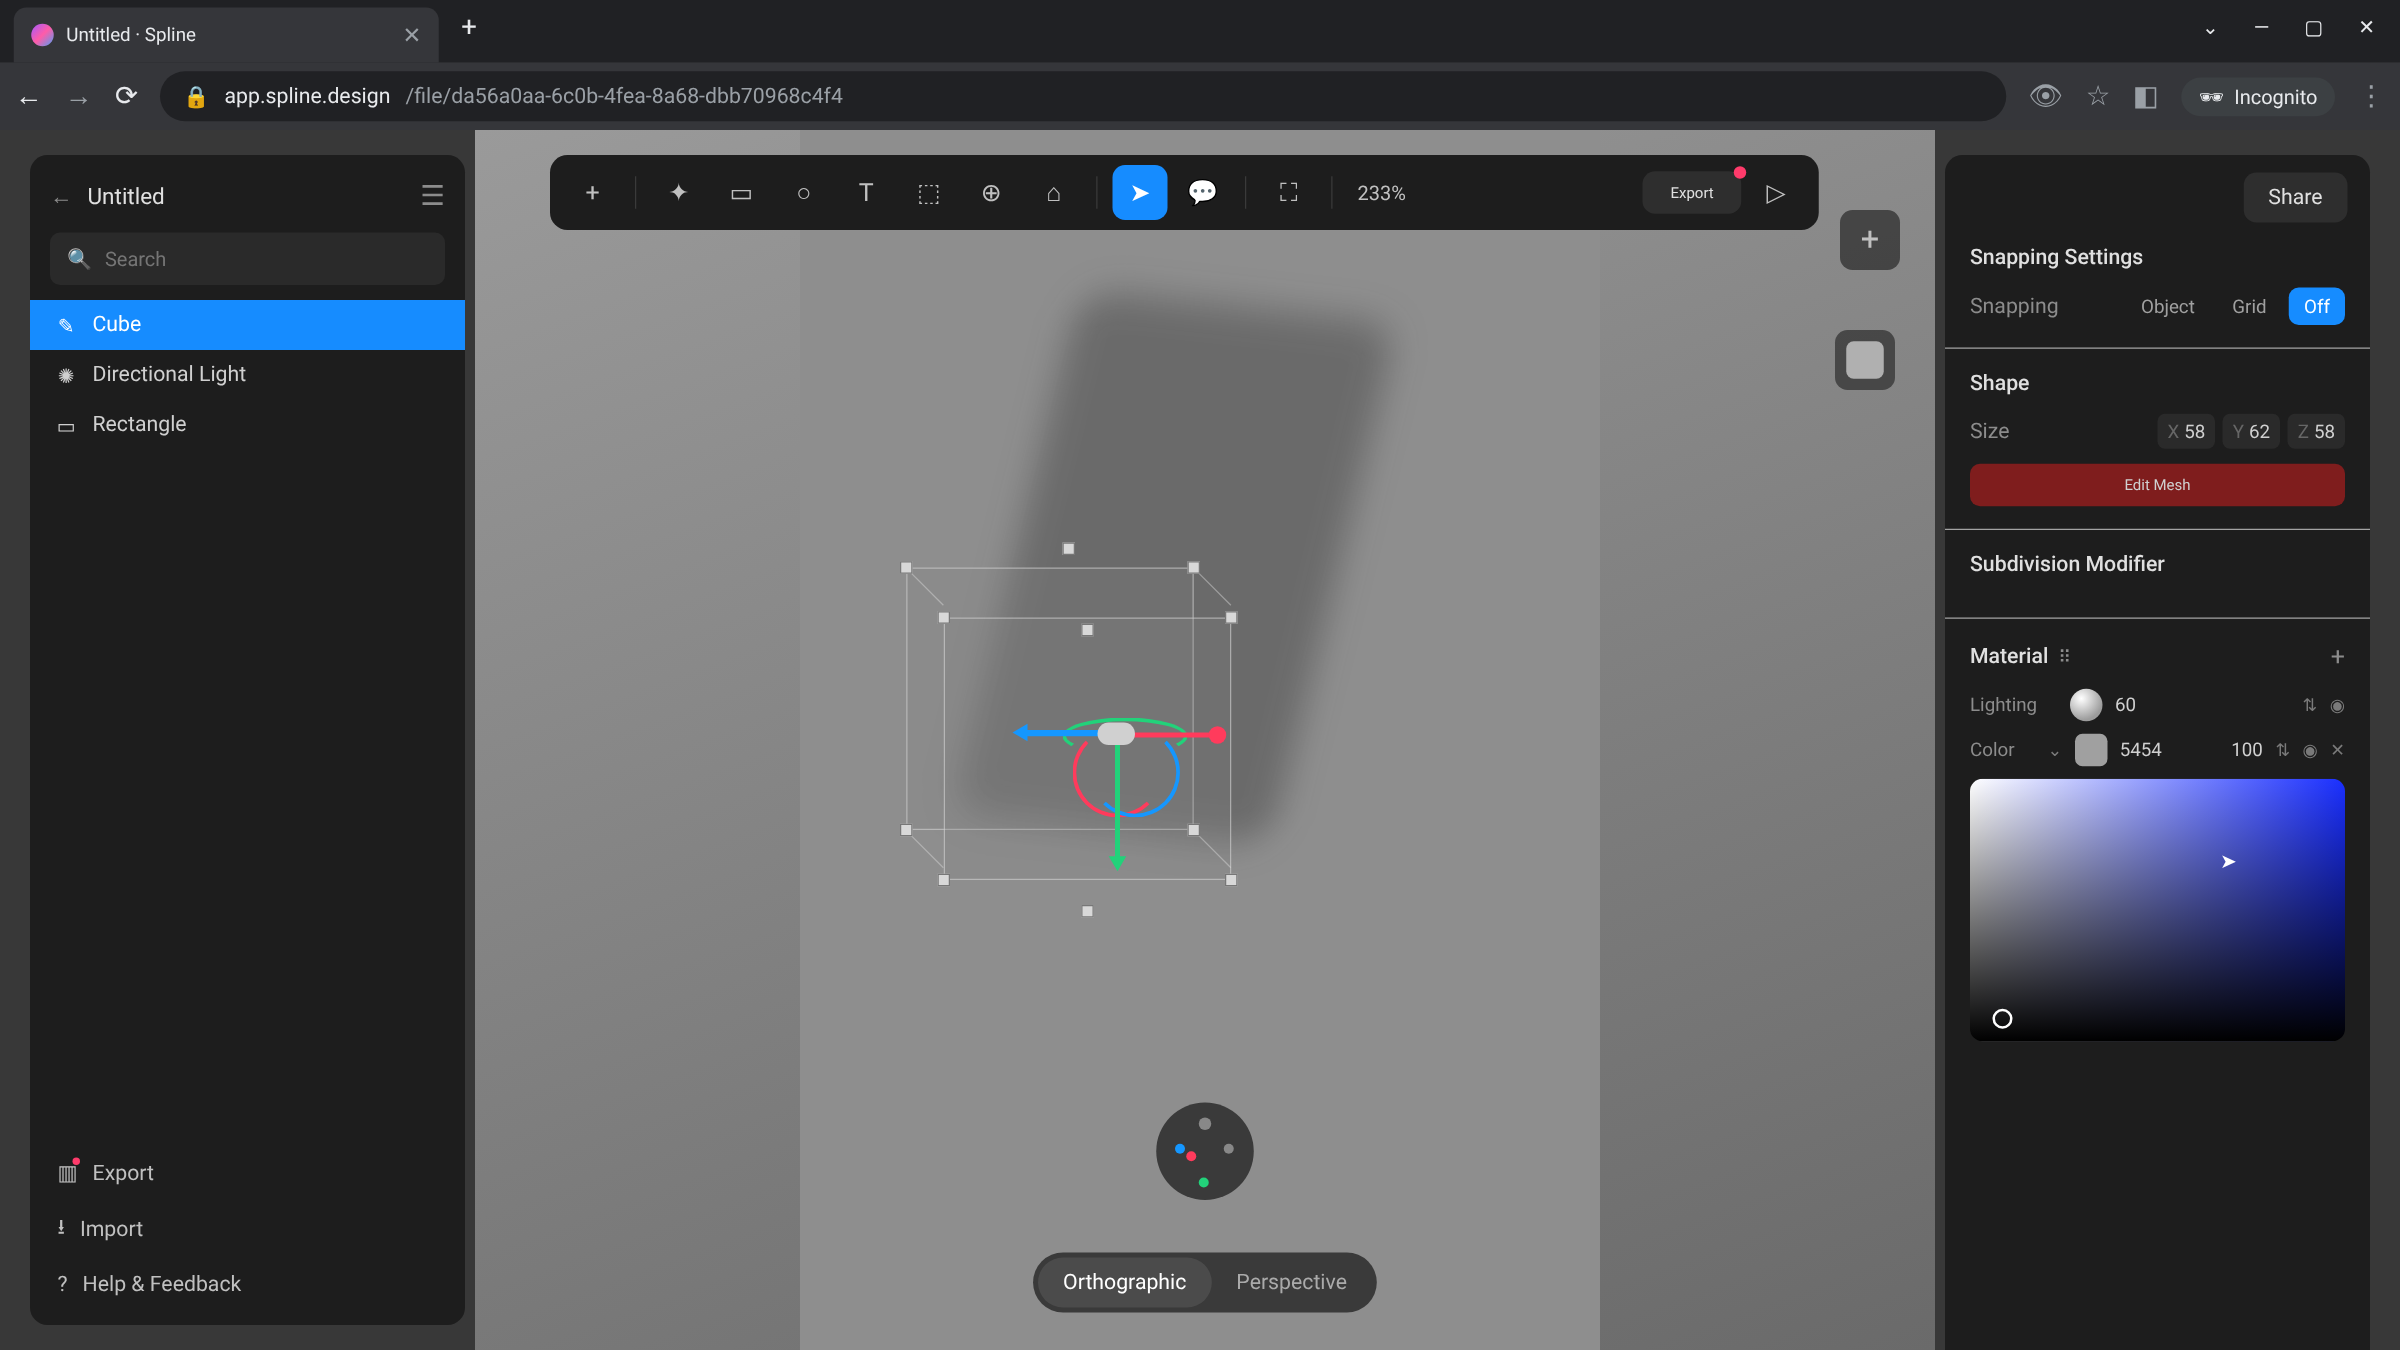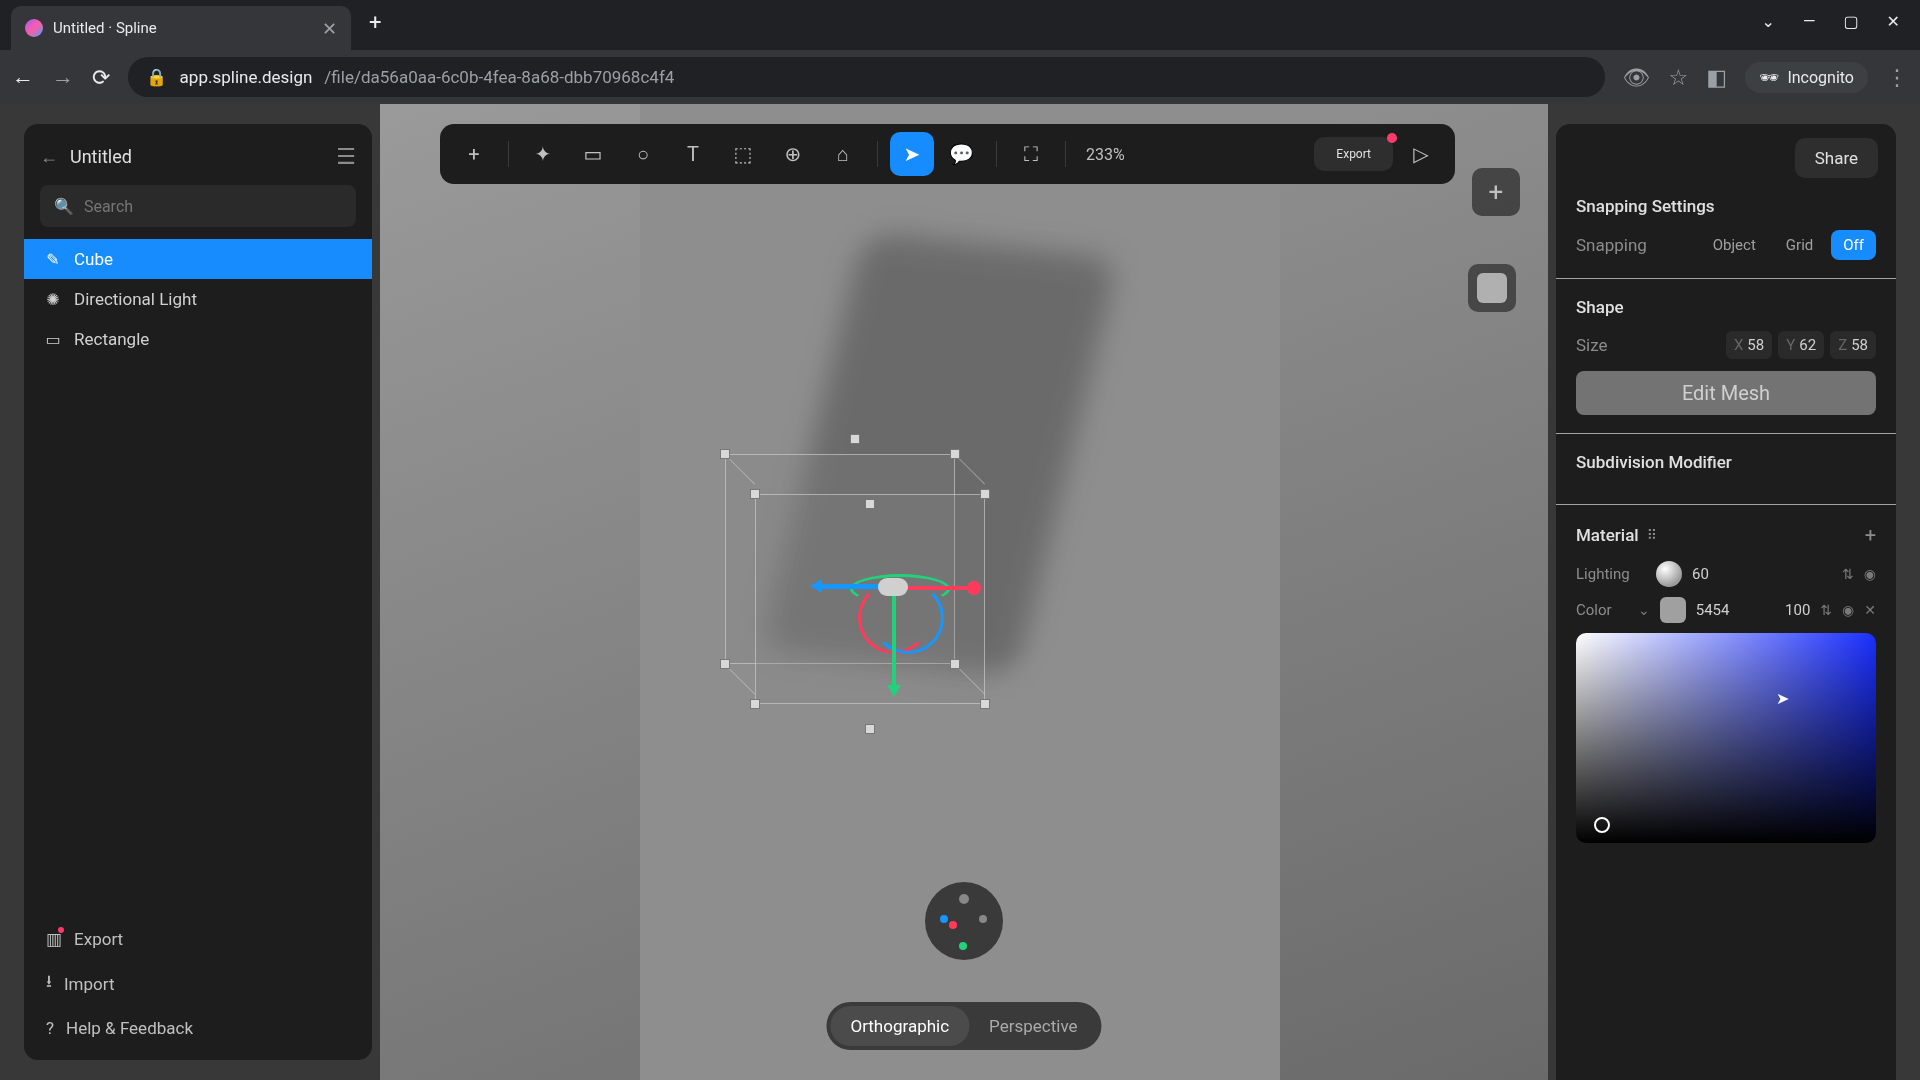--- a/index.html
+++ b/index.html
@@ -105,21 +105,21 @@
 .rp-title { color: #e0e0e0; font-size: 17px; font-weight: 500; margin-bottom: 14px; }
 .rp-row { display: flex; align-items: center; gap: 10px; }
 .rp-label { color: #8c8c8c; font-size: 17px; width: 70px; }
 .seg-group { display: flex; gap: 6px; margin-left: auto; }
 .seg { padding: 6px 12px; border-radius: 8px; color: #a0a0a0; font-size: 15px; }
 .seg.active { background: #168cff; color: #fff; }
 .size-inputs { display: flex; gap: 6px; margin-left: auto; }
 .size-in { background: #2a2a2a; border-radius: 6px; padding: 5px 8px; display: flex; align-items: center; gap: 4px; font-size: 15px; }
 .size-ax { color: #666; }
 .size-val { color: #d0d0d0; }
-.edit-mesh { background: #737373; color: #d0d0d0; text-align: center; padding: 10px; border-radius: 8px; margin-top: 12px; font-size: 20px; }
+.edit-mesh { background: #7f1d1d; color: #d0d0d0; text-align: center; padding: 10px; border-radius: 8px; margin-top: 12px; font-size: 12px; }
 .slider-wrap { flex: 1; margin-left: 14px; position: relative; height: 20px; }
 .slider-track { position: absolute; left: 0; right: 0; top: 8px; height: 4px; background: #2a2a2a; border-radius: 2px; }
 .slider-thumb { position: absolute; left: 50%; top: 0; width: 20px; height: 20px; background: #7a7a7a; border-radius: 10px; }
 .level-val { background: #2a2a2a; color: #d0d0d0; padding: 5px 14px; border-radius: 6px; font-size: 15px; margin-left: 8px; }
 
 .mat-header { display: flex; align-items: center; justify-content: space-between; margin-bottom: 14px;}
 .mat-header .rp-title{ margin-bottom:0;}
 .mat-plus { color: #8c8c8c; font-size: 20px; }
 .mat-dots { color: #8c8c8c; font-size: 14px; margin-left: 8px;}
 .mat-row { display: flex; align-items: center; gap: 10px; color: #8c8c8c; font-size: 15px; margin-bottom: 10px; }

